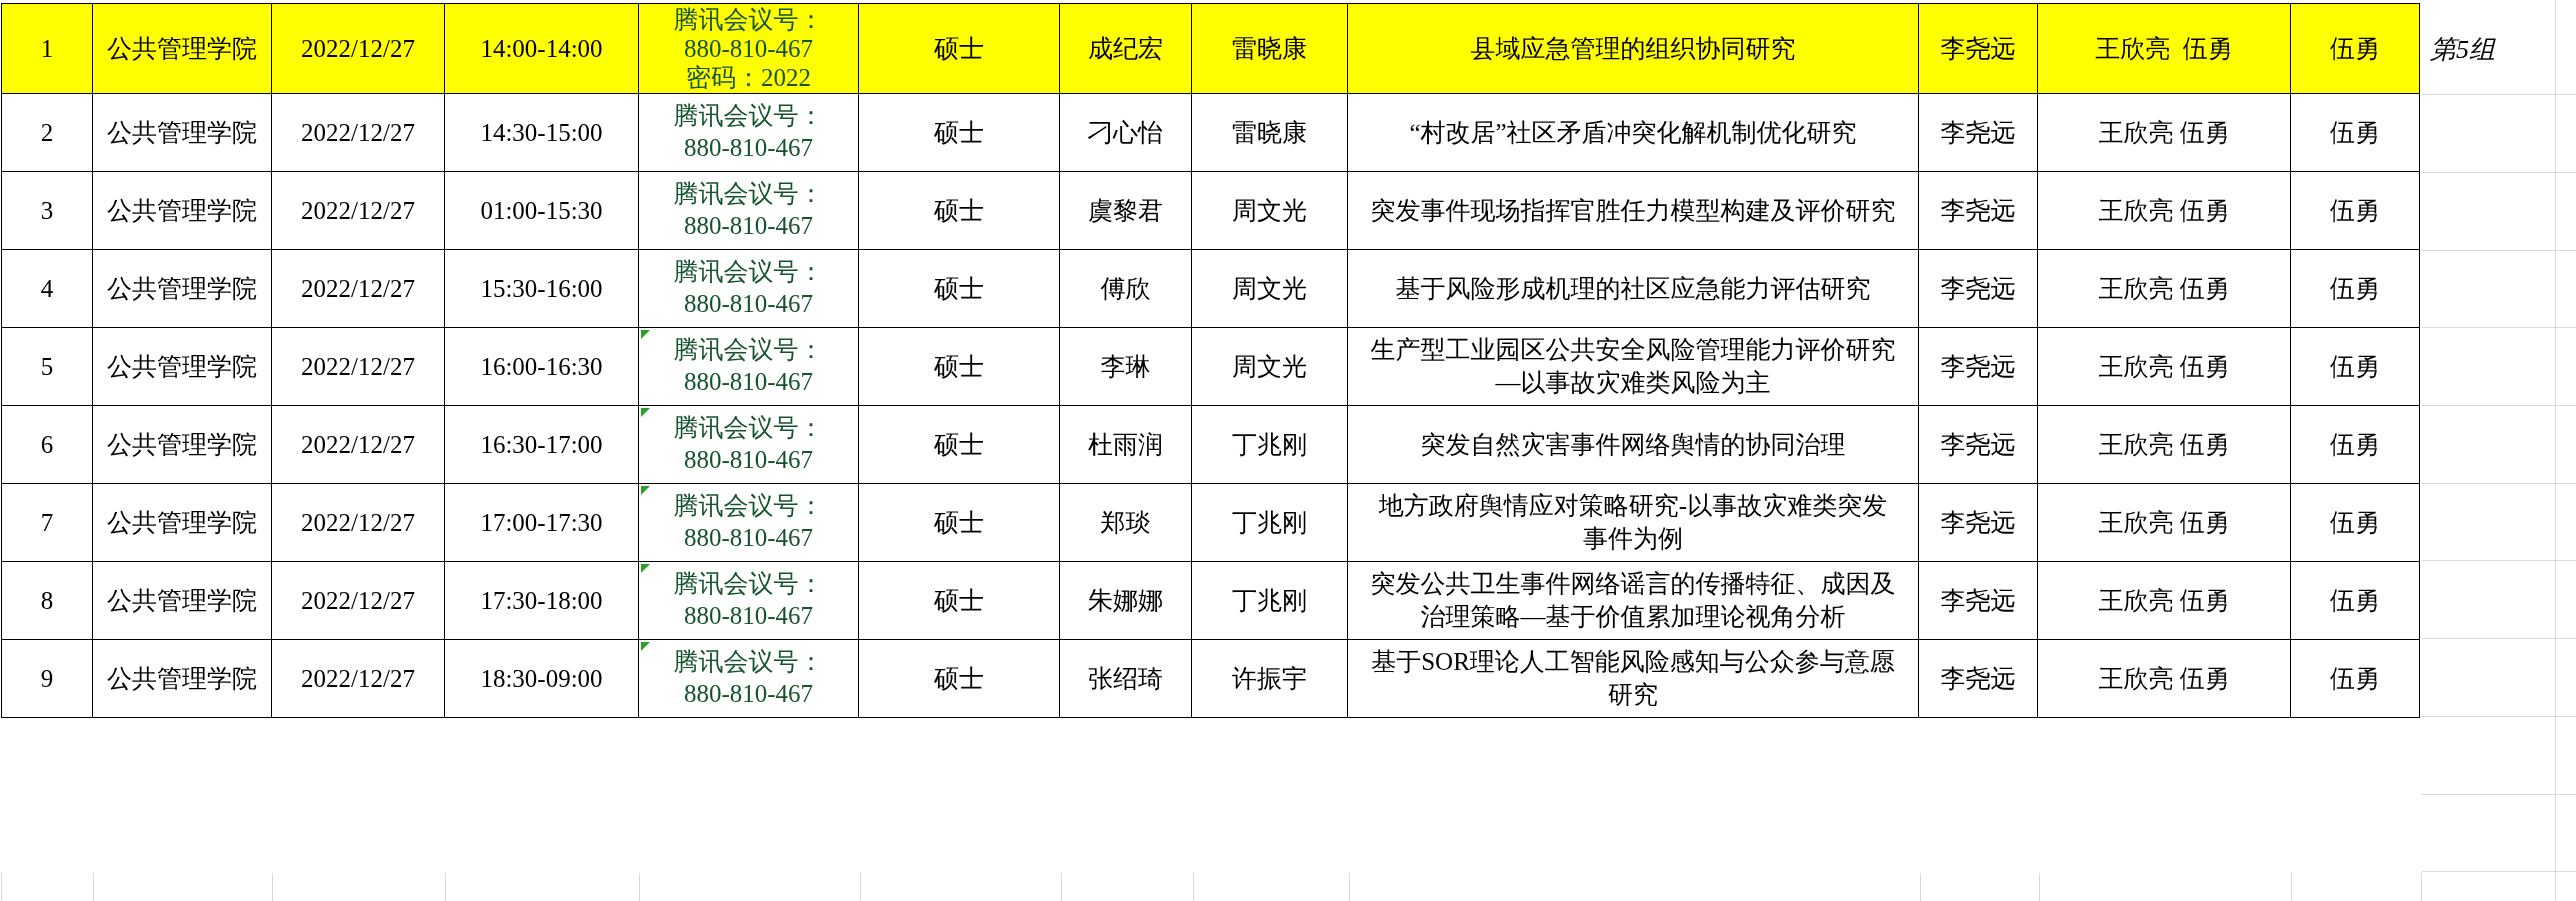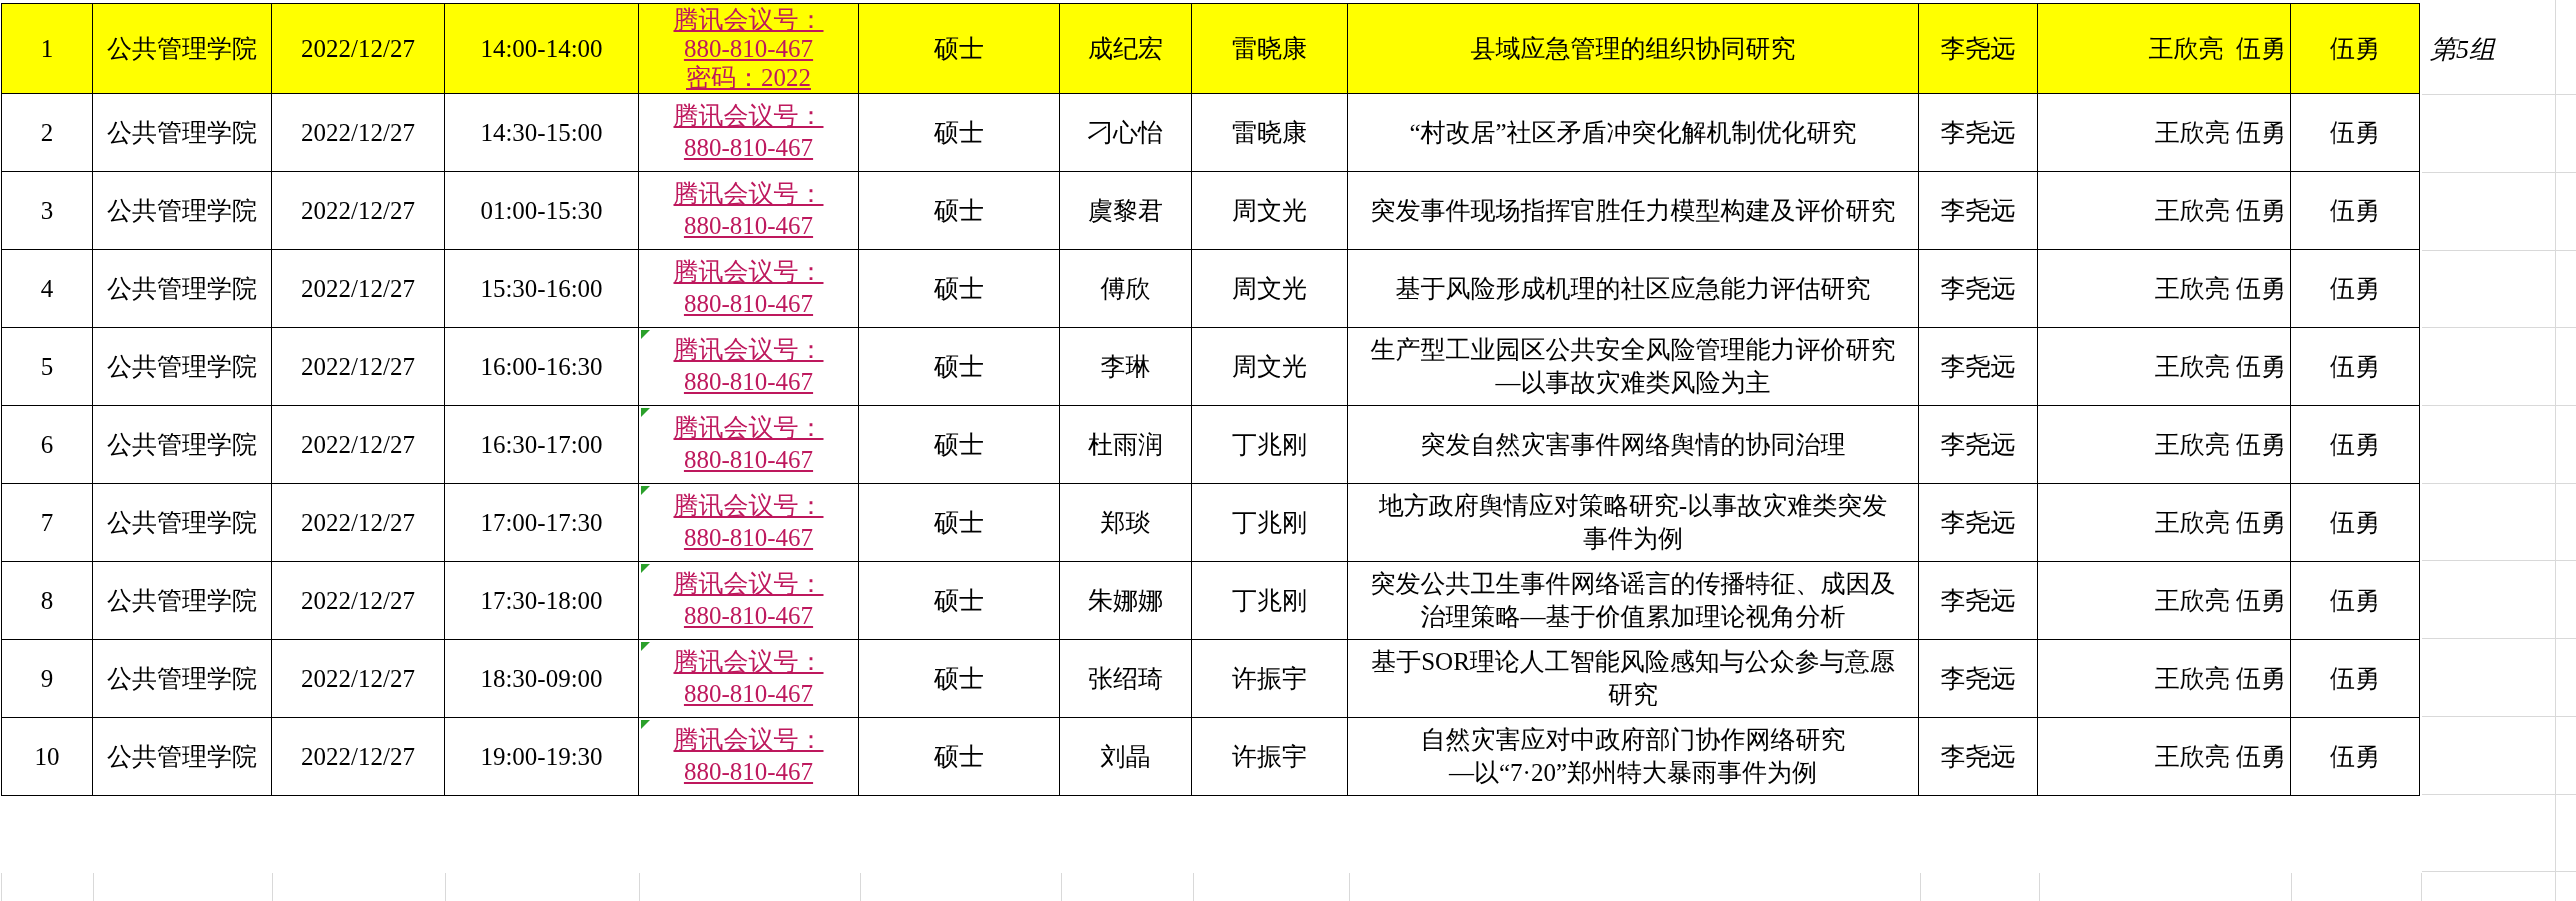--- a/index.html
+++ b/index.html
@@ -15,24 +15,24 @@
   td{
     border:1px solid #000;border-top-width:1.9px;border-bottom-width:1.9px;
     vertical-align:middle;text-align:center;
     font-size:25px;line-height:1.25;
     padding:0 3.9px;overflow:hidden;position:relative;
   }
   table.sched{border:1.9px solid #000;}
   tr.r{height:78px;}
   tr.r.first{height:90px;}
   tr.hl td{background:#FFFF00;}
-  td.meeting{color:#be185d;white-space:pre-line;line-height:32px;text-decoration:underline;}
+  td.meeting{color:#14532d;white-space:pre-line;line-height:32px;}
   tr.first td.meeting{line-height:29px;}
   td.title{white-space:pre-line;line-height:33px;padding:0 5.8px;font-family:Liberation Serif, serif;}
-  td.reviewers{white-space:pre-wrap;text-align:right;}
+  td.reviewers{white-space:pre-wrap;}
   .corner-marker{
     position:absolute;top:1.9px;left:1.9px;width:0;height:0;
     border-top:9.7px solid #2BA02B;border-right:9.7px solid transparent;
   }
   .group-note{
     position:absolute;top:4.9px;height:90px;line-height:90px;
     font-size:26px;white-space:nowrap;
   }
   .gl{position:absolute;background:#D9D9D9;}
   .gl.v{width:1px;}
@@ -188,36 +188,20 @@
       <td>公共管理学院</td>
       <td>2022/12/27</td>
       <td>18:30-09:00</td>
       <td class="meeting">腾讯会议号：
 880-810-467<span class="corner-marker"></span></td>
       <td>硕士</td>
       <td>张绍琦</td>
       <td>许振宇</td>
       <td class="title">基于SOR理论人工智能风险感知与公众参与意愿
 研究</td>
-      <td>李尧远</td>
-      <td class="reviewers">王欣亮 伍勇</td>
-      <td>伍勇</td>
-    </tr>
-        <tr class="r">
-      <td>10</td>
-      <td>公共管理学院</td>
-      <td>2022/12/27</td>
-      <td>19:00-19:30</td>
-      <td class="meeting">腾讯会议号：
-880-810-467<span class="corner-marker"></span></td>
-      <td>硕士</td>
-      <td>刘晶</td>
-      <td>许振宇</td>
-      <td class="title">自然灾害应对中政府部门协作网络研究
-—以“7·20”郑州特大暴雨事件为例</td>
       <td>李尧远</td>
       <td class="reviewers">王欣亮 伍勇</td>
       <td>伍勇</td>
     </tr>
       </tbody>
   </table>
 
   <div class="group-note" style="left: 2430px; font-style: italic;">第5组</div>
 
   <div id="gridlines">

